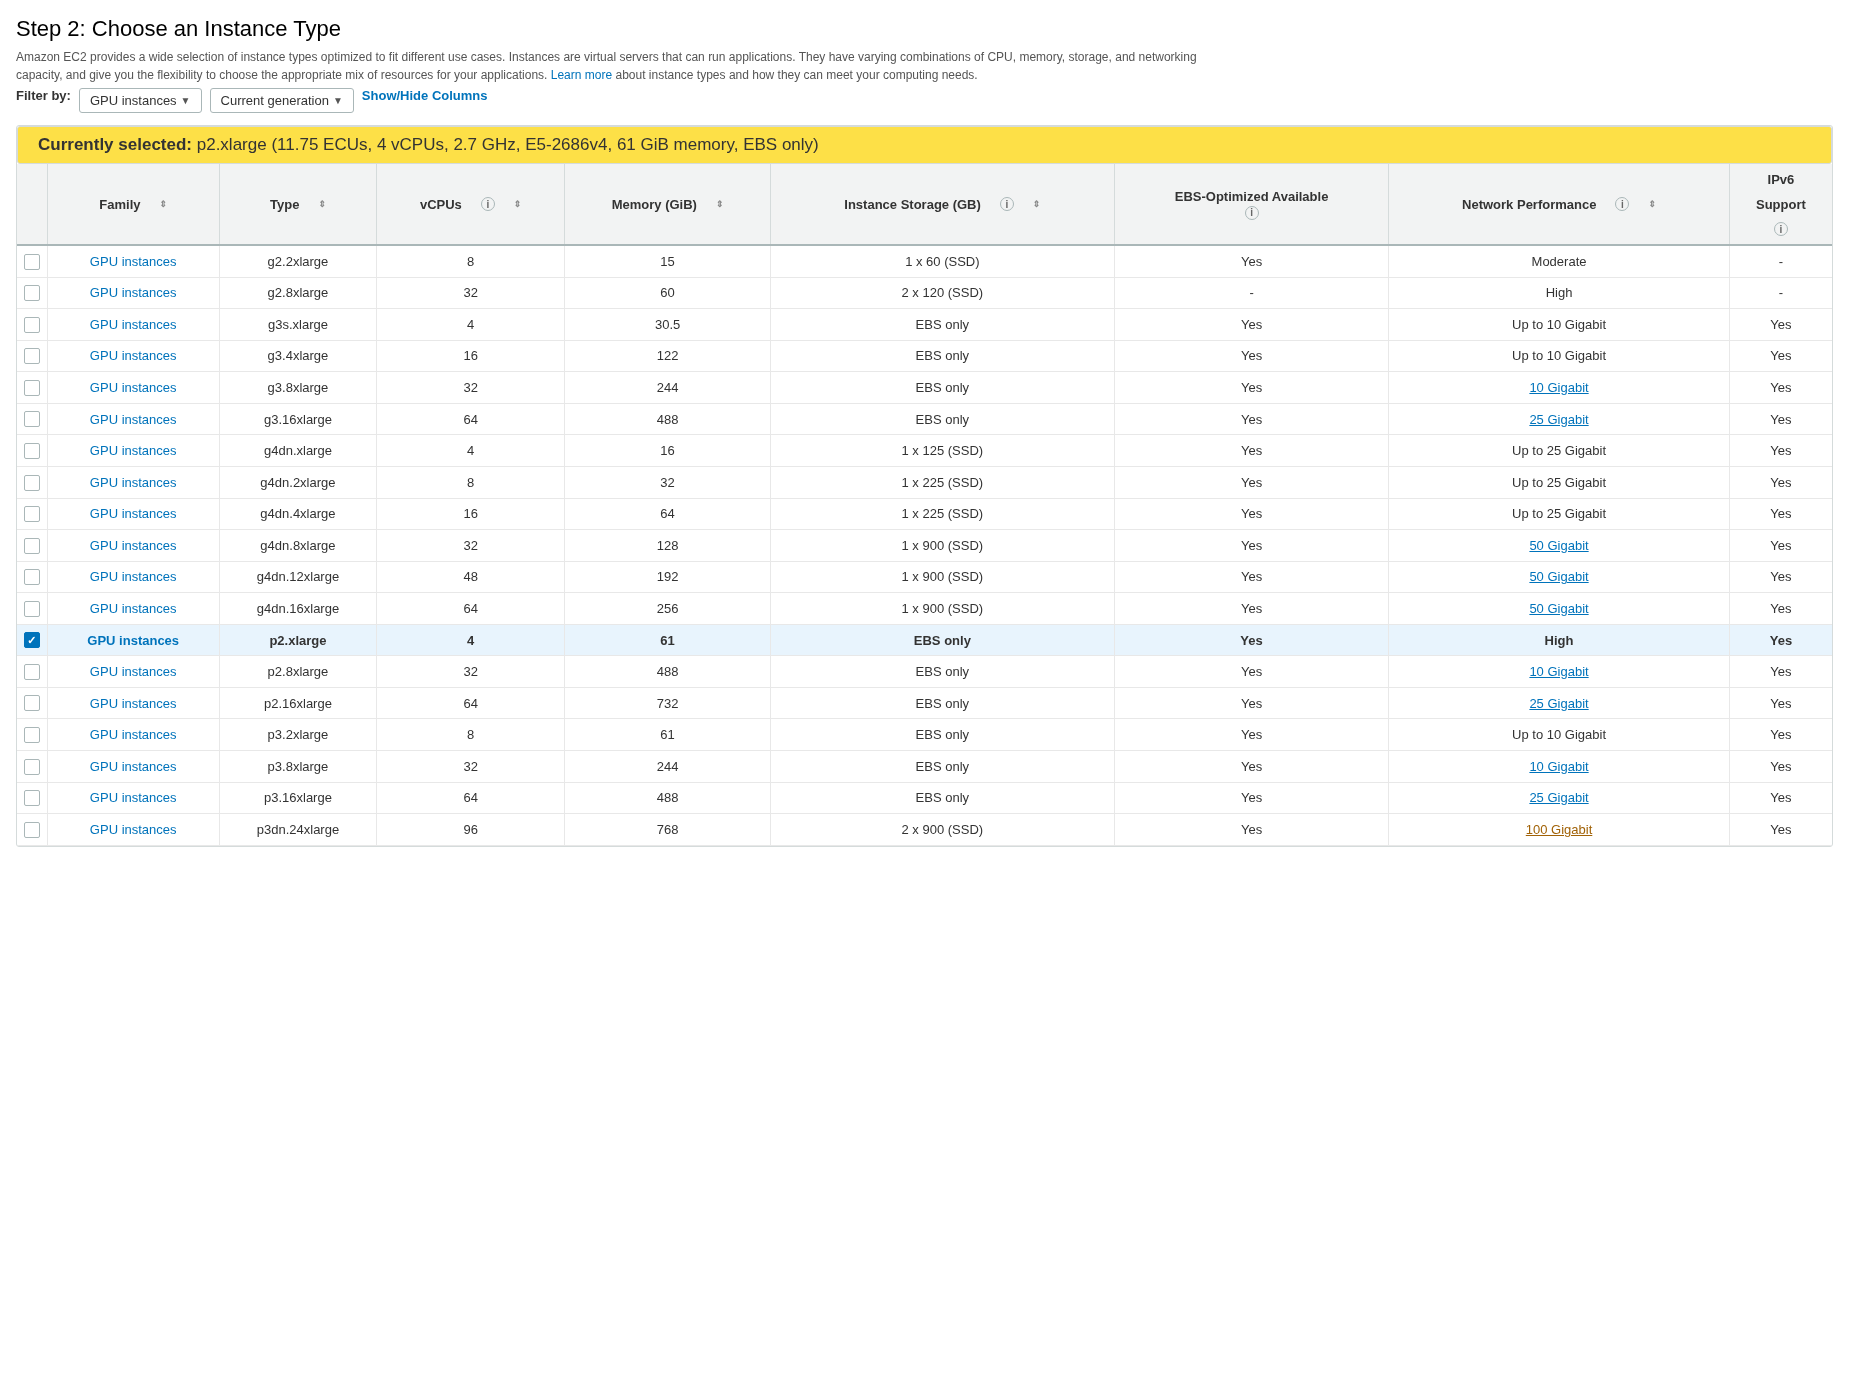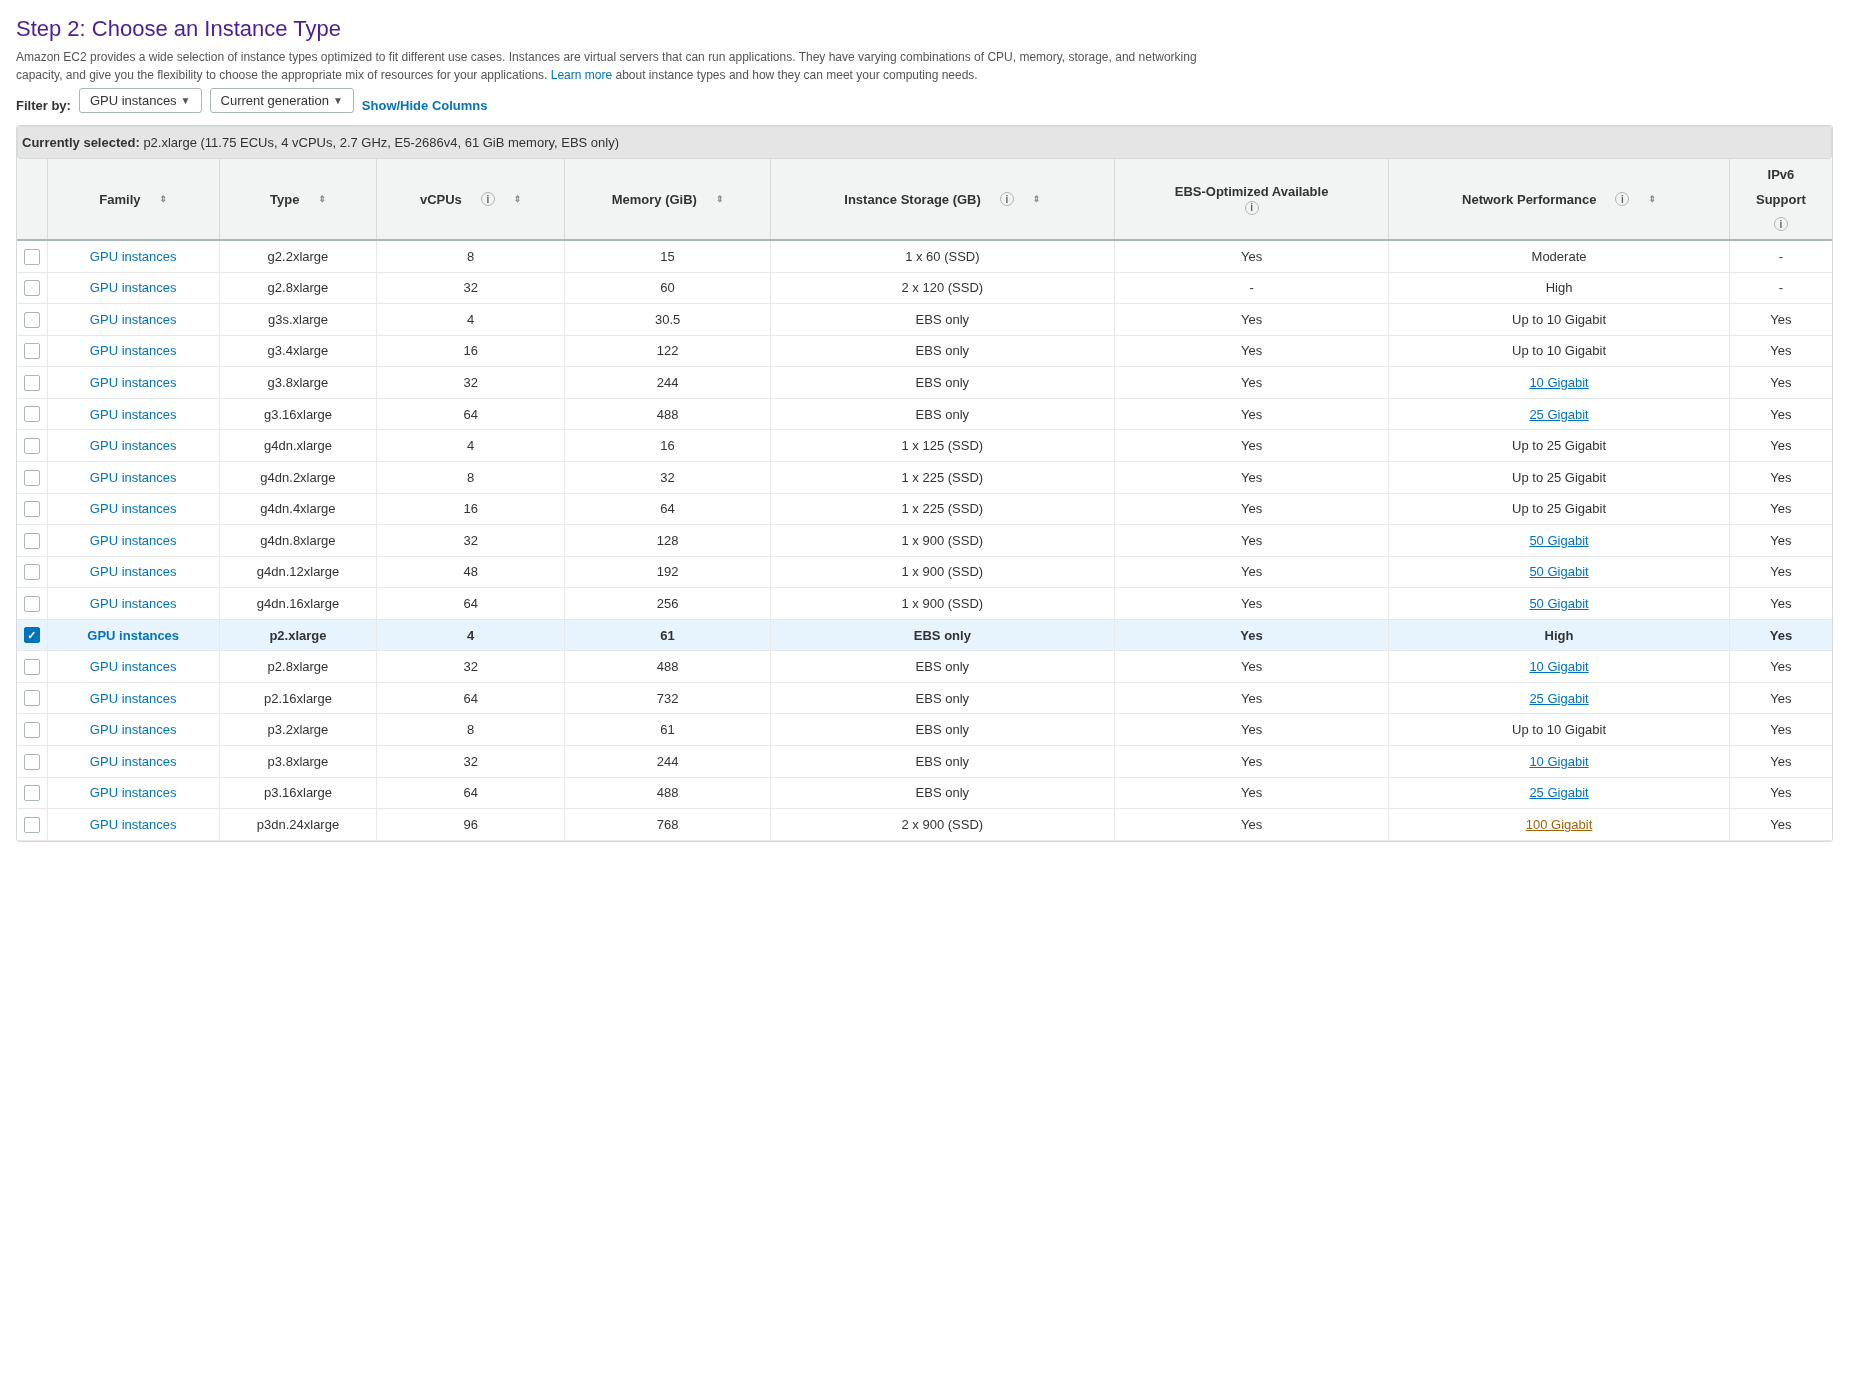--- a/index.html
+++ b/index.html
@@ -1,36 +1,36 @@
 <!DOCTYPE html>
 <html><head>
   <meta charset="utf-8">
   <style>
     * { box-sizing: border-box; margin: 0; padding: 0; }
     body { font-family: Arial, sans-serif; font-size: 13px; color: #333; background: #fff; padding: 16px; }
 
-    h1 { font-size: 22px; font-weight: normal; color: #4c1d95; margin-bottom: 6px; }
+    h1 { font-size: 22px; font-weight: normal; color: #000000; margin-bottom: 6px; }
     .description { font-size: 12px; color: #555; line-height: 1.5; margin-bottom: 4px; max-width: 1200px; }
     .description a { color: #0073bb; text-decoration: none; }
 
-    .filter-bar { display: flex; align-items: flex-end; gap: 8px; margin-bottom: 12px; }
+    .filter-bar { display: flex; align-items: flex-start; gap: 8px; margin-bottom: 12px; }
     .filter-label { font-weight: bold; font-size: 13px; }
 
     .dropdown-btn {
       display: inline-flex; align-items: center; gap: 4px;
       border: 1px solid #aab7b8; border-radius: 3px; background: #fff;
       padding: 4px 10px; font-size: 13px; cursor: pointer; color: #333;
     }
     .dropdown-arrow { font-size: 10px; color: #555; }
 
     .show-hide-link { color: #0073bb; text-decoration: none; font-size: 13px; font-weight: bold; }
 
     .selected-bar {
-      border: 1px solid #d5dbdb; border-radius: 3px; background: #e5e5e5;
-      padding: 8px 4px; font-size: 13px; margin-bottom: 0;
+      border: 1px solid #d5dbdb; border-radius: 3px; background: #fde047;
+      padding: 8px 20px; font-size: 17px; margin-bottom: 0;
     }
     .selected-bar strong { font-weight: bold; }
 
     .table-wrapper {
       border: 1px solid #d5dbdb; border-radius: 3px; overflow: hidden;
     }
 
     table {
       width: 100%; border-collapse: collapse; font-size: 13px;
     }

